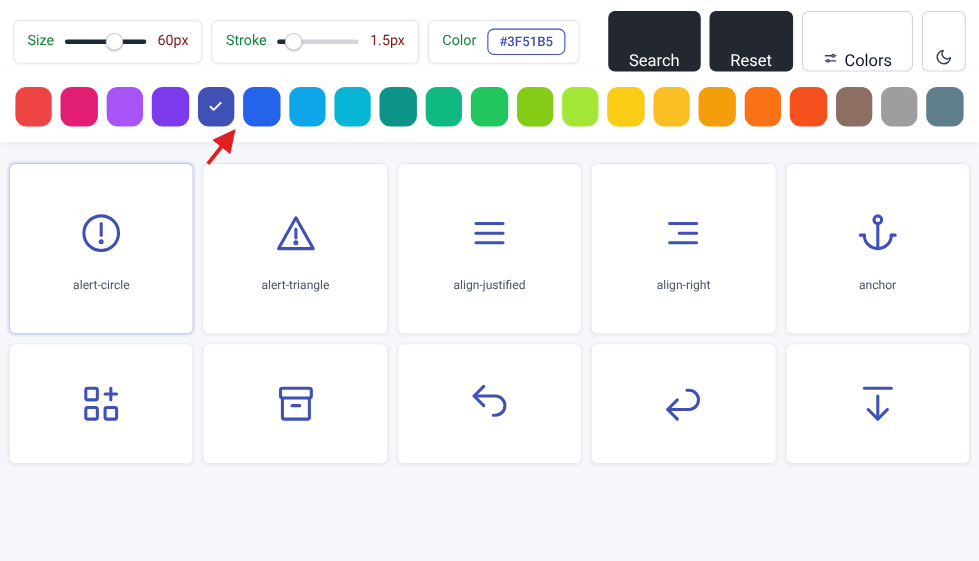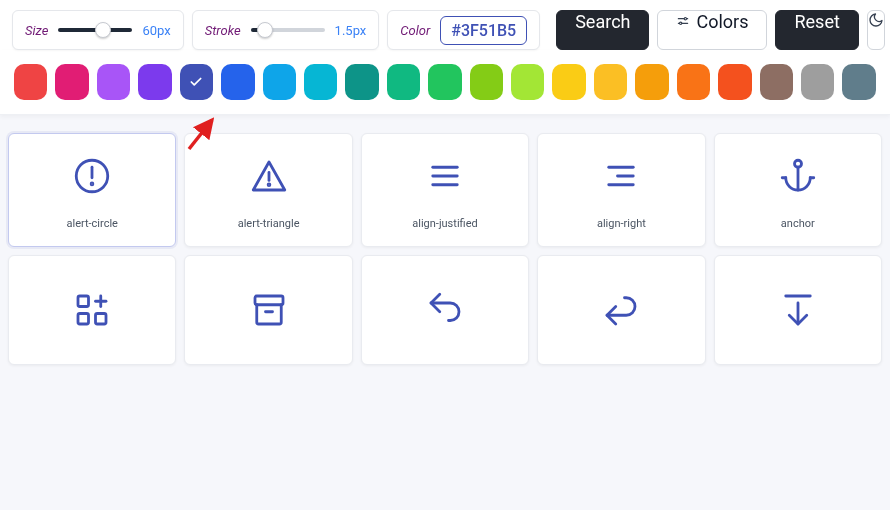--- a/index.html
+++ b/index.html
@@ -25,37 +25,37 @@
     background: #fff;
     border: 1px solid #e5e7eb;
     border-radius: 6px;
     padding: 8px 12px;
     display: flex;
     align-items: center;
     gap: 10px;
     height: 40px;
     box-shadow: 0 1px 2px rgba(0,0,0,0.04);
   }
-  .seg-label { color: #701a75; font-style: italic; }
+  .seg-label { color: #15803d; }
   .slider { display:flex; align-items:center; gap:4px; }
   .track { position:relative; width:74px; height:4px; border-radius:2px; background:#1f2937; }
   .track.light { background:#d1d5db; }
   .thumb {
     position:absolute; top:50%; transform:translate(-50%,-50%);
     width:16px; height:16px; border-radius:50%;
     background:#fff; border:1px solid #c7cad1; box-shadow:0 1px 2px rgba(0,0,0,0.2);
   }
   .track-fill-stroke .dark { position:absolute; left:0; top:0; bottom:0; width:20%; background:#1f2937; border-radius:2px 0 0 2px;}
-  .val { color:#3b82f6; }
+  .val { color:#7f1d1d; }
   .color-input {
-    border:1px solid #3F51B5; border-radius:6px; padding:4px 10px; color:#3F51B5; font-size:16px; font-weight:500;
+    border:1px solid #3F51B5; border-radius:6px; padding:4px 10px; color:#3F51B5; font-size:12px; font-weight:500;
   }
   .spacer { flex: 1; }
   .btn {
-    height:40px; padding: 0 18px; border-radius:6px; display:flex; align-items:flex-start; gap:6px; font-size:18px; cursor:pointer;
+    height:55px; padding: 0 18px; border-radius:6px; display:flex; align-items:flex-end; gap:6px; font-size:15px; cursor:pointer;
     border:1px solid #d1d5db; background:#fff; color:#111827;
   }
   .btn.dark { background:#23272f; color:#fff; border-color:#23272f; }
   .btn.icon-only { width:40px; padding:0; justify-content:center; }
 
   .color-row {
     background:#fff;
     padding: 14px 14px 14px 14px;
     display:flex; gap:8px;
     border-bottom:1px solid #eef0f4;
@@ -76,21 +76,21 @@
     padding: 18px 8px 8px 8px;
     display: grid;
     grid-template-columns: repeat(5, 1fr);
     gap: 8px;
   }
   .card {
     background:#fff; border-radius:6px; border:1px solid #e9ebf0;
     display:flex; flex-direction:column; align-items:center; justify-content:center;
     padding: 18px 8px 16px 8px; gap:18px;
     box-shadow: 0 1px 3px rgba(0,0,0,0.05);
-    height: 114px;
+    height: 156px;
   }
   .card.sel { border:1.5px solid #c3c9ef; box-shadow: 0 0 0 2px rgba(63,81,181,0.08); }
   .card .ic { color:#3F51B5; display:flex; align-items:center; justify-content:center; height:46px; }
   .card .ic svg { stroke:#3F51B5; stroke-width:1.6; fill:none; stroke-linecap:round; stroke-linejoin:round; }
   .card .name { font-size:11px; color:#4b5563; }
   .row3 .card { height: 110px; padding: 12px 8px; }
   .row3 .card .ic { height:54px; }
 </style>
 </head>
 <body>
@@ -121,32 +121,32 @@
   <div class="seg">
     <span class="seg-label">Color</span>
     <span class="color-input">#3F51B5</span>
   </div>
 
   <div class="spacer"></div>
 
   <div class="btn dark">
     <span>Search</span>
   </div>
+  <div class="btn dark">
+    <span>Reset</span>
+  </div>
   <div class="btn">
     <span>
       <svg width="14" height="14" viewBox="0 0 24 24" fill="none" stroke="#374151" stroke-width="2" stroke-linecap="round">
           <path d="M4 8h10M18 8h2M4 16h2M10 16h10"></path>
           <circle cx="16" cy="8" r="2"></circle>
           <circle cx="8" cy="16" r="2"></circle>
         </svg>
     </span>
     <span>Colors</span>
-  </div>
-  <div class="btn dark">
-    <span>Reset</span>
   </div>
   <div class="btn icon-only">
     <span>
       <svg width="16" height="16" viewBox="0 0 24 24" fill="none" stroke="#374151" stroke-width="2" stroke-linecap="round" stroke-linejoin="round">
           <path d="M21 12.8A9 9 0 1 1 11.2 3a7 7 0 0 0 9.8 9.8z"></path>
         </svg>
     </span>
   </div>
 </div>
 

